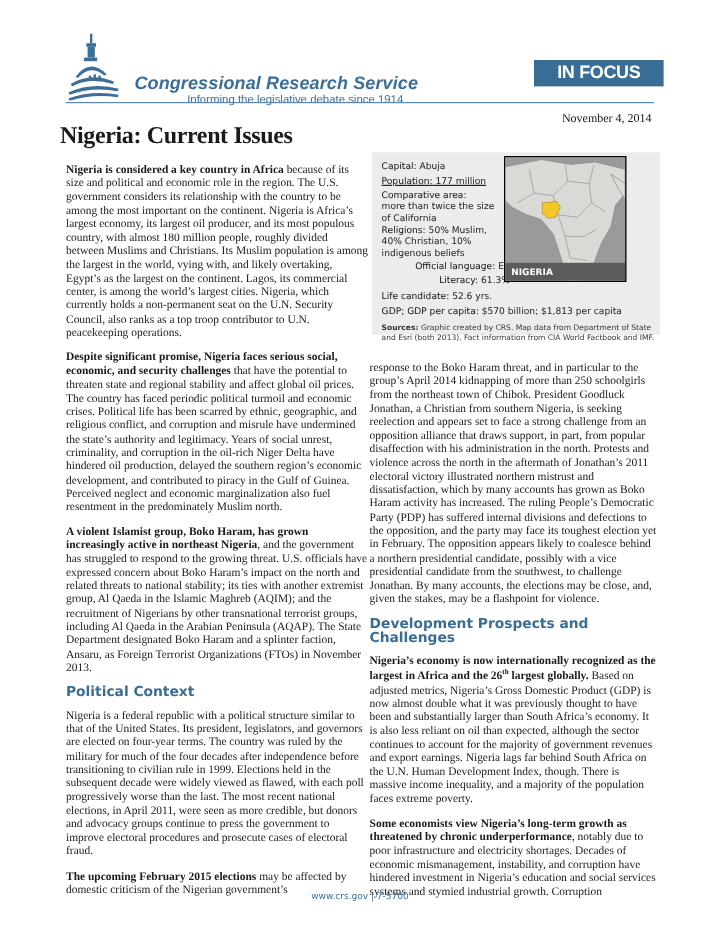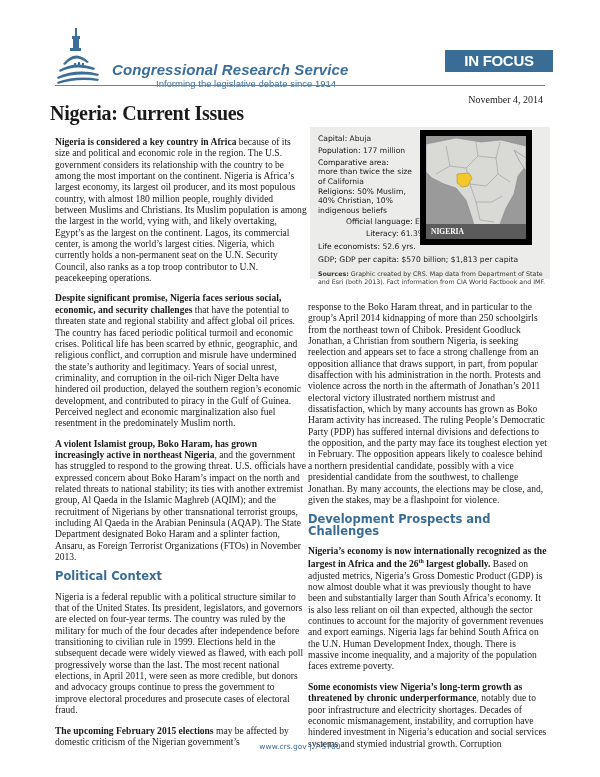--- a/index.html
+++ b/index.html
@@ -14,21 +14,21 @@
   .title { position: absolute; left: 50px; top: 102px; font-size: 20px; font-weight: bold; letter-spacing: -0.3px; }
   .col { position: absolute; font-size: 9.55px; line-height: 11.35px; }
   .col p { margin: 0 0 9px 0; }
   .col-left { left: 55px; top: 136px; width: 252px; }
   .col-right { left: 308px; top: 301px; width: 240px; }
   .h2 { font-family: "DejaVu Sans", sans-serif; font-weight: bold; color: #3a6d96; font-size: 11.5px; margin: 2px 0 8px 0; }
   b { font-weight: bold; }
   .infobox { position: absolute; left: 310px; top: 127px; width: 240px; height: 152px; background: #ececea; font-family: "DejaVu Sans", sans-serif; font-size: 7.6px; line-height: 9.3px; color: #222; }
   .fact { position: absolute; left: 8px; }
   .fact .k { font-weight: normal; color: #111; }
-  .map { position: absolute; left: 110px; top: 3px; width: 100px; height: 103px; background: #9a9a9a; border: 6px solid #000000; overflow: hidden; font-family: Liberation Serif, serif; }
+  .map { position: absolute; left: 110px; top: 3px; width: 100px; height: 103px; background: #9a9a9a; border: 1px solid #000000; overflow: hidden; }
   .map svg { display: block; }
   .map-label { position: absolute; left: 0; bottom: 0; width: 100%; height: 15px; background: #5b5b5b; color: #fff; font-size: 7.5px; font-weight: bold; line-height: 15px; padding-left: 5px; box-sizing: border-box; }
   .sources { position: absolute; left: 8px; top: 143px; width: 228px; font-size: 6.3px; line-height: 8px; color: #333; }
   .footer { position: absolute; left: 0; top: 742px; width: 600px; text-align: center; font-family: "DejaVu Sans", sans-serif; font-size: 7.5px; color: #3c6e9a; }
   sup { font-size: 6px; }
 </style>
 </head>
 <body>
 
 <div class="header">
@@ -59,26 +59,26 @@
   <p><b>Nigeria is considered a key country in Africa</b><span> because of its size and political and economic role in the region. The U.S. government considers its relationship with the country to be among the most important on the continent. Nigeria is Africa’s largest economy, its largest oil producer, and its most populous country, with almost 180 million people, roughly divided between Muslims and Christians. Its Muslim population is among the largest in the world, vying with, and likely overtaking, Egypt’s as the largest on the continent. Lagos, its commercial center, is among the world’s largest cities. Nigeria, which currently holds a non-permanent seat on the U.N. Security Council, also ranks as a top troop contributor to U.N. peacekeeping operations.</span></p>
   <p><b>Despite significant promise, Nigeria faces serious social, economic, and security challenges</b><span> that have the potential to threaten state and regional stability and affect global oil prices. The country has faced periodic political turmoil and economic crises. Political life has been scarred by ethnic, geographic, and religious conflict, and corruption and misrule have undermined the state’s authority and legitimacy. Years of social unrest, criminality, and corruption in the oil-rich Niger Delta have hindered oil production, delayed the southern region’s economic development, and contributed to piracy in the Gulf of Guinea. Perceived neglect and economic marginalization also fuel resentment in the predominately Muslim north.</span></p>
   <p><b>A violent Islamist group, Boko Haram, has grown increasingly active in northeast Nigeria</b><span>, and the government has struggled to respond to the growing threat. U.S. officials have expressed concern about Boko Haram’s impact on the north and related threats to national stability; its ties with another extremist group, Al Qaeda in the Islamic Maghreb (AQIM); and the recruitment of Nigerians by other transnational terrorist groups, including Al Qaeda in the Arabian Peninsula (AQAP). The State Department designated Boko Haram and a splinter faction, Ansaru, as Foreign Terrorist Organizations (FTOs) in November 2013.</span></p>
   <div class="h2">Political Context</div>
   <p><span>Nigeria is a federal republic with a political structure similar to that of the United States. Its president, legislators, and governors are elected on four-year terms. The country was ruled by the military for much of the four decades after independence before transitioning to civilian rule in 1999. Elections held in the subsequent decade were widely viewed as flawed, with each poll progressively worse than the last. The most recent national elections, in April 2011, were seen as more credible, but donors and advocacy groups continue to press the government to improve electoral procedures and prosecute cases of electoral fraud.</span></p>
   <p><b>The upcoming February 2015 elections</b><span> may be affected by domestic criticism of the Nigerian government’s</span></p>
 </div>
 
 <div class="infobox">
   <div class="fact" style="top:7px;"><span class="k">Capital:</span><span> Abuja</span></div>
-  <div class="fact" style="top:19px;"><span class="k">Population:</span><span> 177 million</span></div>
+  <div class="fact" style="top:19px;text-decoration:underline;"><span class="k">Population:</span><span> 177 million</span></div>
   <div class="fact" style="top:31px; width:100px;"><span class="k">Comparative area:</span><br><span>more than twice the size of California</span></div>
   <div class="fact" style="top:60px; width:100px;"><span class="k">Religions:</span><span> 50% Muslim, 40% Christian, 10% indigenous beliefs</span></div>
   <div class="fact" style="top:90px;padding-left:28px;"><span class="k">Official language:</span><span> English</span></div>
   <div class="fact" style="top:102px;padding-left:48px;"><span class="k">Literacy:</span><span> 61.3%</span></div>
-  <div class="fact" style="top:115px;"><span class="k">Life economists:</span><span> 52.6 yrs.</span></div>
+  <div class="fact" style="top:115px;"><span class="k">Life candidate:</span><span> 52.6 yrs.</span></div>
   <div class="fact" style="top:128px;"><span class="k">GDP; GDP per capita:</span><span> $570 billion; $1,813 per capita</span></div>
 
   <div class="map">
     <svg width="100" height="103" viewBox="0 0 100 103">
       <rect width="100" height="103" fill="#9a9a9a"></rect>
       <path d="M0 8 L30 2 L55 6 L75 4 L100 10 L100 30 L92 40 L88 58 L80 72 L74 88 L62 103 L52 103 L46 82 L40 64 L30 52 L18 48 L6 42 L0 36 Z" fill="#d9d9d6" stroke="#8a8a8a" stroke-width="0.6"></path>
       <path d="M88 14 L100 22 L100 35 L94 26 Z" fill="#d9d9d6" stroke="#8a8a8a" stroke-width="0.6"></path>
       <g stroke="#8a8a8a" stroke-width="0.5" fill="none">
         <path d="M20 10 L24 30 L40 32 L52 20 L70 22 L72 38 L84 46"></path>
         <path d="M40 32 L44 48 L60 50 L72 38"></path>

